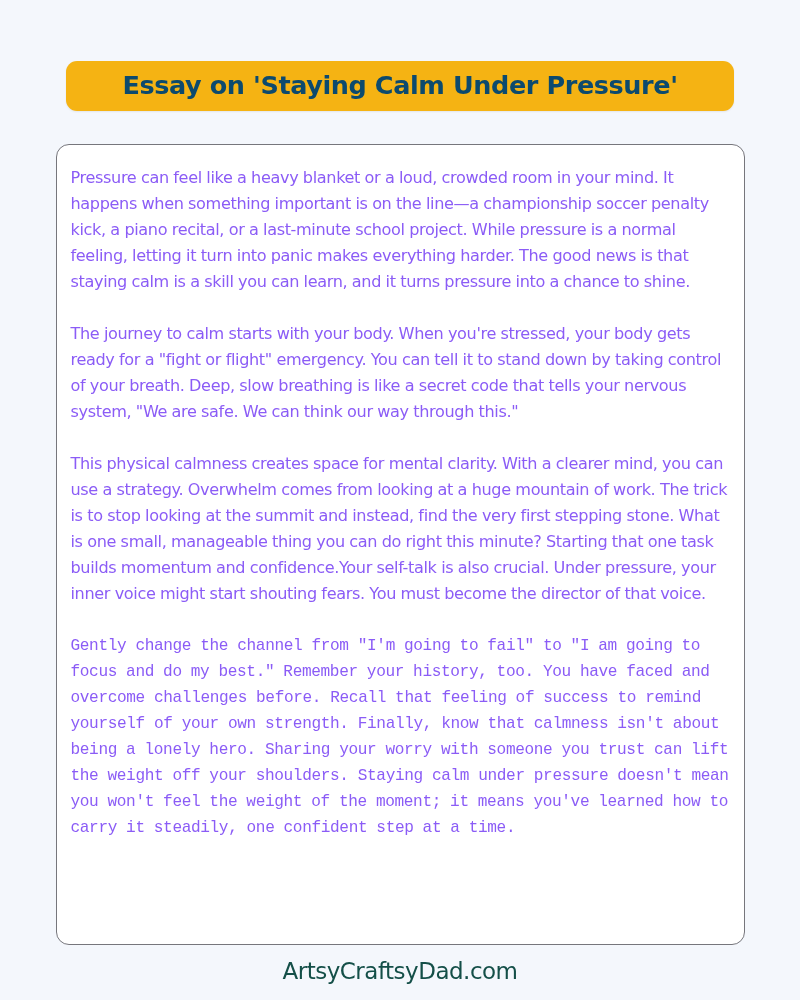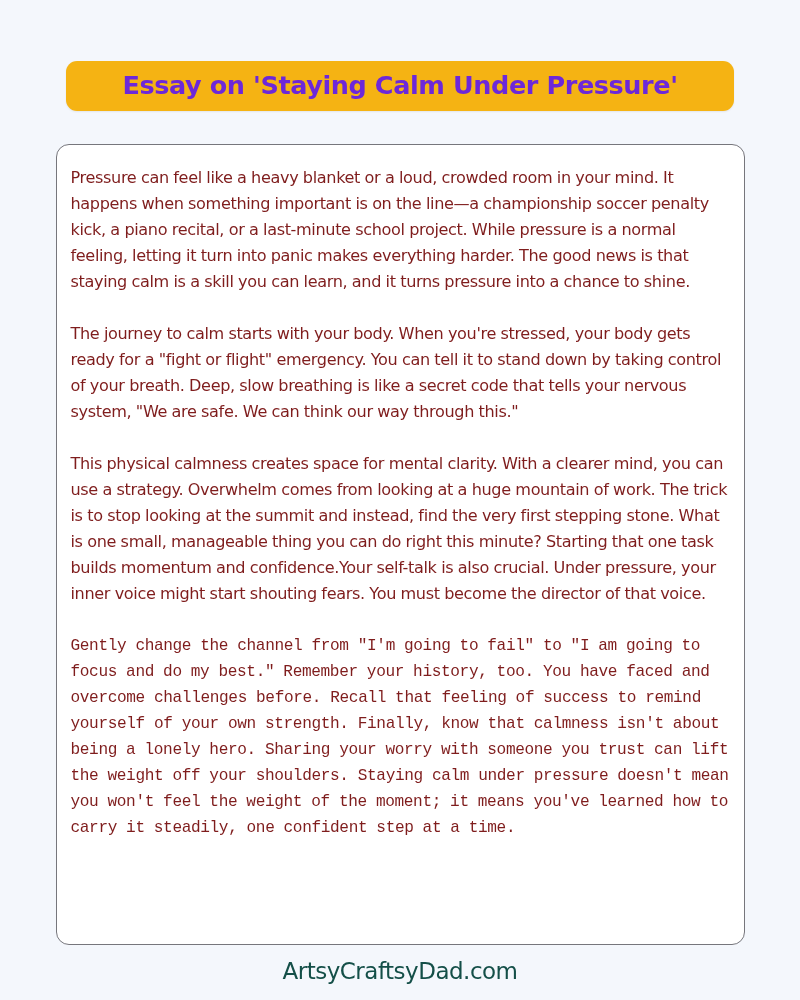--- a/index.html
+++ b/index.html
@@ -35,21 +35,21 @@
     display: flex;
     align-items: center;
     justify-content: center;
     box-shadow: 0 1px 2px rgba(0,0,0,0.07);
   }
 
   .title-text {
     font-family: "DejaVu Sans", sans-serif;
     font-size: 25.5px;
     font-weight: bold;
-    color: #6d28d9;
+    color: #0c4a6e;
     letter-spacing: -0.4px;
     white-space: nowrap;
     line-height: 1;
   }
 
   
   .essay-card {
     margin-top: 33px;
     width: 689px;
     height: 801px;
@@ -57,21 +57,21 @@
     border: 1.3px solid #76767c;
     border-radius: 13px;
     padding: 20px 14px 16px 14px;
     overflow: hidden;
   }
 
   .essay-body {
     font-family: "DejaVu Sans", sans-serif;
     font-size: 16.1px;
     line-height: 26px;
-    color: #7f1d1d;
+    color: #8b5cf6;
     letter-spacing: -0.36px;
     word-spacing: -0.2px;
     text-align: left;
   }
 
   .essay-body p {
     margin: 0 0 26px 0;
   }
 
   .essay-body p:last-child {

